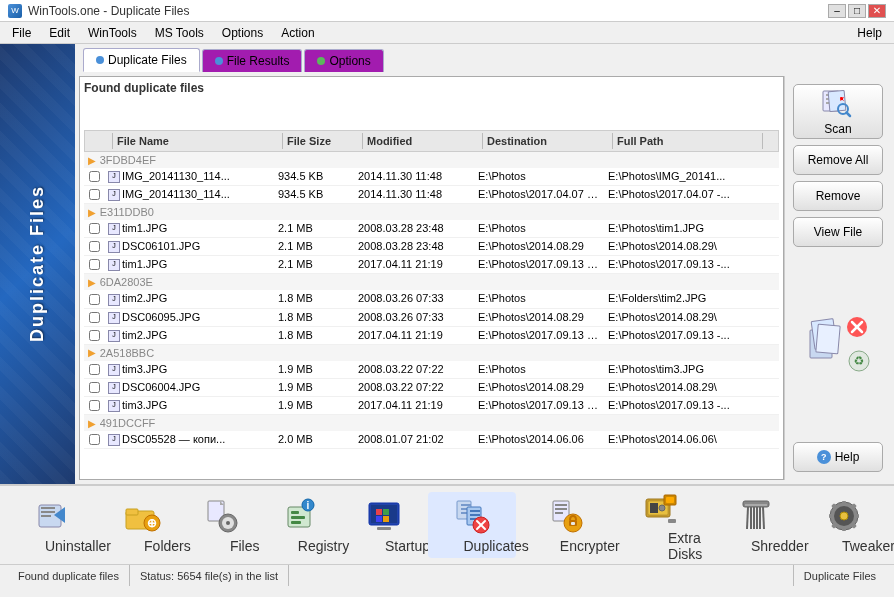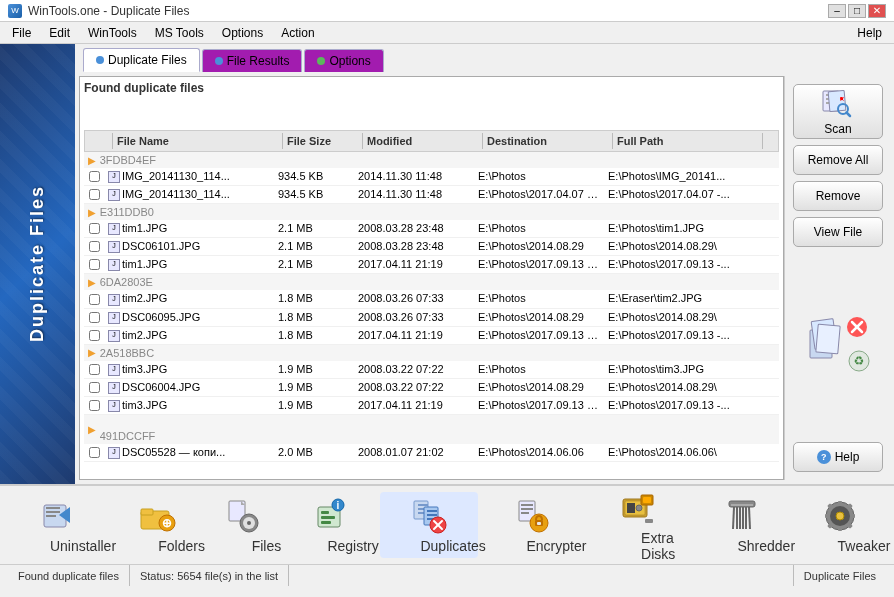--- a/index.html
+++ b/index.html
@@ -208,21 +208,21 @@
               <div class="file-row">
       <div class="td td-check">
         <input type="checkbox" style="width: 11px; height: 11px;">
       </div>
       <div class="td">
         <span style="display:inline-block;width:12px;height:12px;background:#e8e8ff;border:1px solid #88a;font-size:7px;text-align:center;vertical-align:middle;margin-right:2px;">J</span>tim2.JPG
       </div>
       <div class="td">1.8 MB</div>
       <div class="td">2008.03.26 07:33</div>
       <div class="td">E:\Photos</div>
-      <div class="td">E:\Eraser\tim2.JPG</div>
+      <div class="td">E:\Folders\tim2.JPG</div>
     </div>
               <div class="file-row">
       <div class="td td-check">
         <input type="checkbox" style="width: 11px; height: 11px;">
       </div>
       <div class="td">
         <span style="display:inline-block;width:12px;height:12px;background:#e8e8ff;border:1px solid #88a;font-size:7px;text-align:center;vertical-align:middle;margin-right:2px;">J</span>DSC06095.JPG
       </div>
       <div class="td">1.8 MB</div>
       <div class="td">2008.03.26 07:33</div>
@@ -276,21 +276,21 @@
       <div class="td">
         <span style="display:inline-block;width:12px;height:12px;background:#e8e8ff;border:1px solid #88a;font-size:7px;text-align:center;vertical-align:middle;margin-right:2px;">J</span>tim3.JPG
       </div>
       <div class="td">1.9 MB</div>
       <div class="td">2017.04.11 21:19</div>
       <div class="td">E:\Photos\2017.09.13 - Lenovo</div>
       <div class="td">E:\Photos\2017.09.13 -...</div>
     </div>
               <div class="group-row">
     <span style="color:#f0a030;font-size:10px;">▶</span>
-    <span style="color:#888;margin-top:13px;">491DCCFF</span>
+    <span style="color:#888;">491DCCFF</span>
   </div>
               <div class="file-row">
       <div class="td td-check">
         <input type="checkbox" style="width: 11px; height: 11px;">
       </div>
       <div class="td">
         <span style="display:inline-block;width:12px;height:12px;background:#e8e8ff;border:1px solid #88a;font-size:7px;text-align:center;vertical-align:middle;margin-right:2px;">J</span>DSC05528 — копи...
       </div>
       <div class="td">2.0 MB</div>
       <div class="td">2008.01.07 21:02</div>
@@ -407,20 +407,35 @@
         <rect x="11" y="19" width="14" height="3" rx="1" fill="#448844"></rect>
         <rect x="11" y="24" width="10" height="3" rx="1" fill="#448844"></rect>
         <circle cx="28" cy="8" r="6" fill="#3388cc" stroke="#1166aa" stroke-width="1"></circle>
         <text x="28" y="12" text-anchor="middle" fill="white" font-size="10" font-weight="bold">i</text>
       </svg>
     </div>
     <span class="tool-label">Registry</span>
   </div>
 
 
+  <div class="tool-btn">
+    <div class="tool-icon">
+      <svg width="38" height="38" viewBox="0 0 38 38">
+        <rect x="4" y="6" width="30" height="22" rx="2" fill="#2244aa" stroke="#1133aa" stroke-width="1"></rect>
+        <rect x="6" y="8" width="26" height="18" fill="#1a3a8a"></rect>
+
+        <rect x="11" y="12" width="6" height="6" fill="#ff4444" opacity="0.9"></rect>
+        <rect x="18" y="12" width="6" height="6" fill="#44aa44" opacity="0.9"></rect>
+        <rect x="11" y="19" width="6" height="6" fill="#4444ff" opacity="0.9"></rect>
+        <rect x="18" y="19" width="6" height="6" fill="#ffaa00" opacity="0.9"></rect>
+        <rect x="12" y="30" width="14" height="3" rx="1" fill="#888"></rect>
+      </svg>
+    </div>
+    <span class="tool-label">Startup</span>
+  </div>
 
   <div class="tool-btn" style="background:#dde8ff;border-radius:4px;">
     <div class="tool-icon">
       <svg width="38" height="38" viewBox="0 0 38 38">
         <rect x="4" y="4" width="14" height="18" rx="1" fill="#c8d8f0" stroke="#7799cc" stroke-width="1"></rect>
         <rect x="8" y="7" width="10" height="2" fill="#7799cc"></rect>
         <rect x="8" y="11" width="10" height="2" fill="#7799cc"></rect>
         <rect x="8" y="15" width="7" height="2" fill="#7799cc"></rect>
         <rect x="14" y="10" width="14" height="18" rx="1" fill="#a8c8f0" stroke="#4477bb" stroke-width="1"></rect>
         <rect x="17" y="13" width="10" height="2" fill="#4477bb"></rect>

